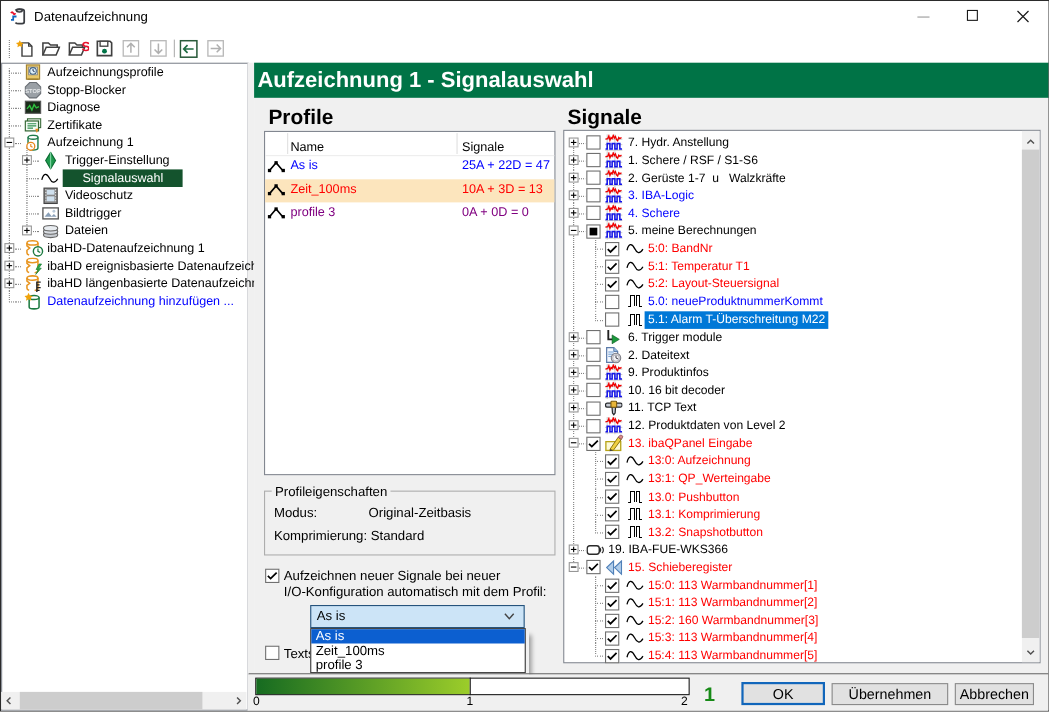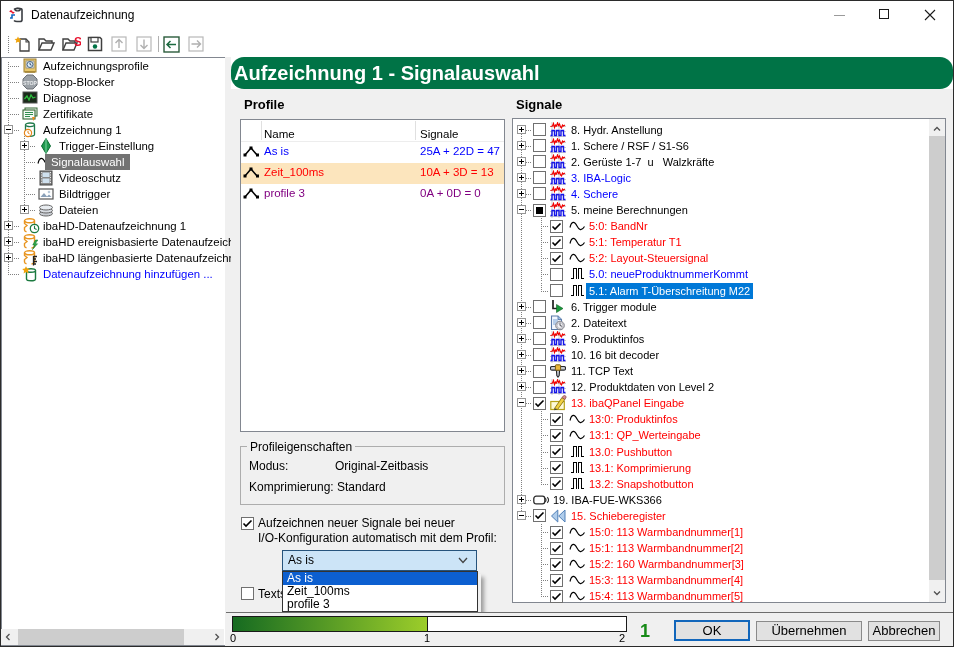--- a/index.html
+++ b/index.html
@@ -4,25 +4,25 @@
 * { margin:0; padding:0; box-sizing:border-box; }
 body { width:954px; height:647px; position:relative; overflow:hidden;
   font-family:"Liberation Sans", sans-serif; background:#fff; }
 .abs { position:absolute; }
 #frame { left:0; top:0; width:954px; height:647px; border:1px solid #2b2b2b; }
 #titlebar { left:1px; top:1px; width:952px; height:30px; background:#fff; }
 #titletext { left:31px; top:8px; font-size:12px; color:#000; }
 #toolbar { left:1px; top:31px; width:952px; height:26px; background:#fff; }
 #leftpanel { left:1px; top:57px; width:225px; height:589px; background:#fff;
   border:1px solid #828790; overflow:hidden; }
-#greenhdr { left:231px; top:57px; width:722px; height:32px; background:#007346;border-radius:13px; }
+#greenhdr { left:231px; top:57px; width:722px; height:32px; background:#007346; }
 #greenhdr span { position:absolute; left:3px; top:5px; color:#fff; font-weight:bold; font-size:20px; }
 #content { left:231px; top:89px; width:722px; height:524px; background:#f0f0f0; }
 #bottombar { left:225px; top:613px; width:728px; height:33px; background:#f0f0f0; }
-.blabel { font-weight:bold; font-size:13px; color:#000; }
+.blabel { font-weight:bold; font-size:19px; color:#000; }
 .treerow { position:absolute; white-space:nowrap; font-size:12px; height:16px; line-height:16px; }
 .lrow { font-size:11.4px; }
 .srow { font-size:11px; }
 .cb { position:absolute; width:13px; height:13px; background:#fff; border:1px solid #707070; }
 .exp { position:absolute; width:9px; height:9px; background:#fff; border:1px solid #969696; }
 .hdot { position:absolute; height:1px; background-image:repeating-linear-gradient(to right,#808080 0 1px,transparent 1px 2px); }
 .vdot { position:absolute; width:1px; background-image:repeating-linear-gradient(to bottom,#808080 0 1px,transparent 1px 2px); }
 .btn { position:absolute; height:20px; background:#e1e1e1; border:1px solid #8a8a8a;
   font-size:13px; color:#000; text-align:center; line-height:18px; }
 </style></head><body>
@@ -189,21 +189,21 @@
  <path d="M4.5 4.5 L4.5 13 Q4.5 14.8 9 14.8 Q13.5 14.8 13.5 13 L13.5 4.5" fill="#fff" stroke="#1c7a40" stroke-width="1.4"></path>
  <ellipse cx="9" cy="4.5" rx="4.5" ry="1.8" fill="#fff" stroke="#1c7a40" stroke-width="1.4"></ellipse>
  <path d="M4 0.2 L5.2 2.6 L7.8 3 L5.9 4.8 L6.4 7.4 L4 6.1 L1.6 7.4 L2.1 4.8 L0.2 3 L2.8 2.6 Z" fill="#f0a30a"></path>
 </svg>
 <div class="treerow lrow" style="left:43px;top:58px;color:#000">Aufzeichnungsprofile</div>
 <div class="treerow lrow" style="left:43px;top:74px;color:#000">Stopp-Blocker</div>
 <div class="treerow lrow" style="left:43px;top:90px;color:#000">Diagnose</div>
 <div class="treerow lrow" style="left:43px;top:106px;color:#000">Zertifikate</div>
 <div class="treerow lrow" style="left:43px;top:122px;color:#000">Aufzeichnung 1</div>
 <div class="treerow lrow" style="left:59px;top:138px;color:#000">Trigger-Einstellung</div>
-<div class="treerow lrow" style="left:45px;top:154px;background:#737373;color:#fff;padding:0 6px">Signalauswahl</div>
+<div class="treerow lrow" style="left:57px;top:154px;background:#14532d;color:#fff;padding:0 18px">Signalauswahl</div>
 <div class="treerow lrow" style="left:59px;top:170px;color:#000">Videoschutz</div>
 <div class="treerow lrow" style="left:59px;top:186px;color:#000">Bildtrigger</div>
 <div class="treerow lrow" style="left:59px;top:202px;color:#000">Dateien</div>
 <div class="treerow lrow" style="left:43px;top:218px;color:#000">ibaHD-Datenaufzeichnung 1</div>
 <div class="treerow lrow" style="left:43px;top:234px;color:#000">ibaHD ereignisbasierte Datenaufzeichn...</div>
 <div class="treerow lrow" style="left:43px;top:250px;color:#000">ibaHD längenbasierte Datenaufzeichnu...</div>
 <div class="treerow lrow" style="left:43px;top:266px;color:#0000ff">Datenaufzeichnung hinzufügen ...</div>
 <div class="abs" style="left:1px;top:629px;width:223px;height:16px;background:#f0f0f0"></div>
 <svg class="abs" style="left:4px;top:633px" width="8" height="8" viewBox="0 0 8 8">
     <path d="M5.5 1 L2.5 4 L5.5 7" fill="none" stroke="#505050" stroke-width="1.3"></path>
@@ -292,21 +292,21 @@
 <div class="hdot" style="left:526px;top:129.5px;width:6px"></div>
 <div class="exp" style="left:517px;top:125px"></div>
 <div class="abs" style="left:519px;top:129px;width:5px;height:1px;background:#000"></div>
 <div class="abs" style="left:521px;top:127px;width:1px;height:5px;background:#000"></div>
 <div class="cb" style="left:533px;top:123.0px"></div>
 <svg class="abs" style="left:550px;top:121.5px" width="16" height="16" viewBox="0 0 16 16">
  <path d="M2 0 L2 16 M9 0 L9 16 M0 4.5 L16 4.5 M0 9.5 L16 9.5 M0 14.5 L16 14.5" stroke="#c8c8c8" stroke-width="0.9" fill="none"></path>
  <path d="M0.5 4.5 L2.5 4 L3.5 1.5 L4.5 5.5 L5.5 3 L6.5 4 L7.5 1 L8.5 3.5 L9.5 2 L10.5 5 L11.5 6 L12.5 3 L13.5 4 L15 3" fill="none" stroke="#f00000" stroke-width="1.2"></path>
  <path d="M0.5 13.5 L2 13.5 L2 8.5 L4.5 8.5 L4.5 13.5 L6.5 13.5 L6.5 8.5 L9 8.5 L9 13.5 L11 13.5 L11 8.5 L13.5 8.5 L13.5 13.5 L15.5 13.5" fill="none" stroke="#1414e8" stroke-width="1.4"></path>
 </svg>
-<div class="treerow srow" style="left:571px;top:121.5px;color:#000">8. Hydr. Anstellung</div>
+<div class="treerow srow" style="left:571px;top:121.5px;color:#000">7. Hydr. Anstellung</div>
 <div class="hdot" style="left:526px;top:145.6px;width:6px"></div>
 <div class="exp" style="left:517px;top:141px"></div>
 <div class="abs" style="left:519px;top:145px;width:5px;height:1px;background:#000"></div>
 <div class="abs" style="left:521px;top:143px;width:1px;height:5px;background:#000"></div>
 <div class="cb" style="left:533px;top:139.1px"></div>
 <svg class="abs" style="left:550px;top:137.6px" width="16" height="16" viewBox="0 0 16 16">
  <path d="M2 0 L2 16 M9 0 L9 16 M0 4.5 L16 4.5 M0 9.5 L16 9.5 M0 14.5 L16 14.5" stroke="#c8c8c8" stroke-width="0.9" fill="none"></path>
  <path d="M0.5 4.5 L2.5 4 L3.5 1.5 L4.5 5.5 L5.5 3 L6.5 4 L7.5 1 L8.5 3.5 L9.5 2 L10.5 5 L11.5 6 L12.5 3 L13.5 4 L15 3" fill="none" stroke="#f00000" stroke-width="1.2"></path>
  <path d="M0.5 13.5 L2 13.5 L2 8.5 L4.5 8.5 L4.5 13.5 L6.5 13.5 L6.5 8.5 L9 8.5 L9 13.5 L11 13.5 L11 8.5 L13.5 8.5 L13.5 13.5 L15.5 13.5" fill="none" stroke="#1414e8" stroke-width="1.4"></path>
 </svg>
@@ -483,21 +483,21 @@
 <div class="treerow srow" style="left:571px;top:395.2px;color:#ff0000">13. ibaQPanel Eingabe</div>
 <div class="vdot" style="left:541px;top:411.3px;height:16px"></div>
 <div class="hdot" style="left:541px;top:419.3px;width:8px"></div>
 <div class="cb" style="left:550px;top:412.8px"></div>
 <svg class="abs" style="left:550px;top:412.8px" width="13" height="13" viewBox="0 0 13 13">
  <path d="M2.5 6.5 L5 9 L10.5 3.5" fill="none" stroke="#000" stroke-width="1.6"></path>
 </svg>
 <svg class="abs" style="left:569px;top:411.3px" width="17" height="16" viewBox="0 0 17 16">
  <path d="M1 9.5 C2.5 3 5.5 3 8 8 C10 12 12.5 13.5 15.5 8.5" fill="none" stroke="#000" stroke-width="1.15"></path>
 </svg>
-<div class="treerow srow" style="left:589px;top:411.3px;color:#ff0000">13:0: Produktinfos</div>
+<div class="treerow srow" style="left:589px;top:411.3px;color:#ff0000">13:0: Aufzeichnung</div>
 <div class="vdot" style="left:541px;top:427.4px;height:16px"></div>
 <div class="hdot" style="left:541px;top:435.4px;width:8px"></div>
 <div class="cb" style="left:550px;top:428.9px"></div>
 <svg class="abs" style="left:550px;top:428.90000000000003px" width="13" height="13" viewBox="0 0 13 13">
  <path d="M2.5 6.5 L5 9 L10.5 3.5" fill="none" stroke="#000" stroke-width="1.6"></path>
 </svg>
 <svg class="abs" style="left:569px;top:427.40000000000003px" width="17" height="16" viewBox="0 0 17 16">
  <path d="M1 9.5 C2.5 3 5.5 3 8 8 C10 12 12.5 13.5 15.5 8.5" fill="none" stroke="#000" stroke-width="1.15"></path>
 </svg>
 <div class="treerow srow" style="left:589px;top:427.4px;color:#ff0000">13:1: QP_Werteingabe</div>

